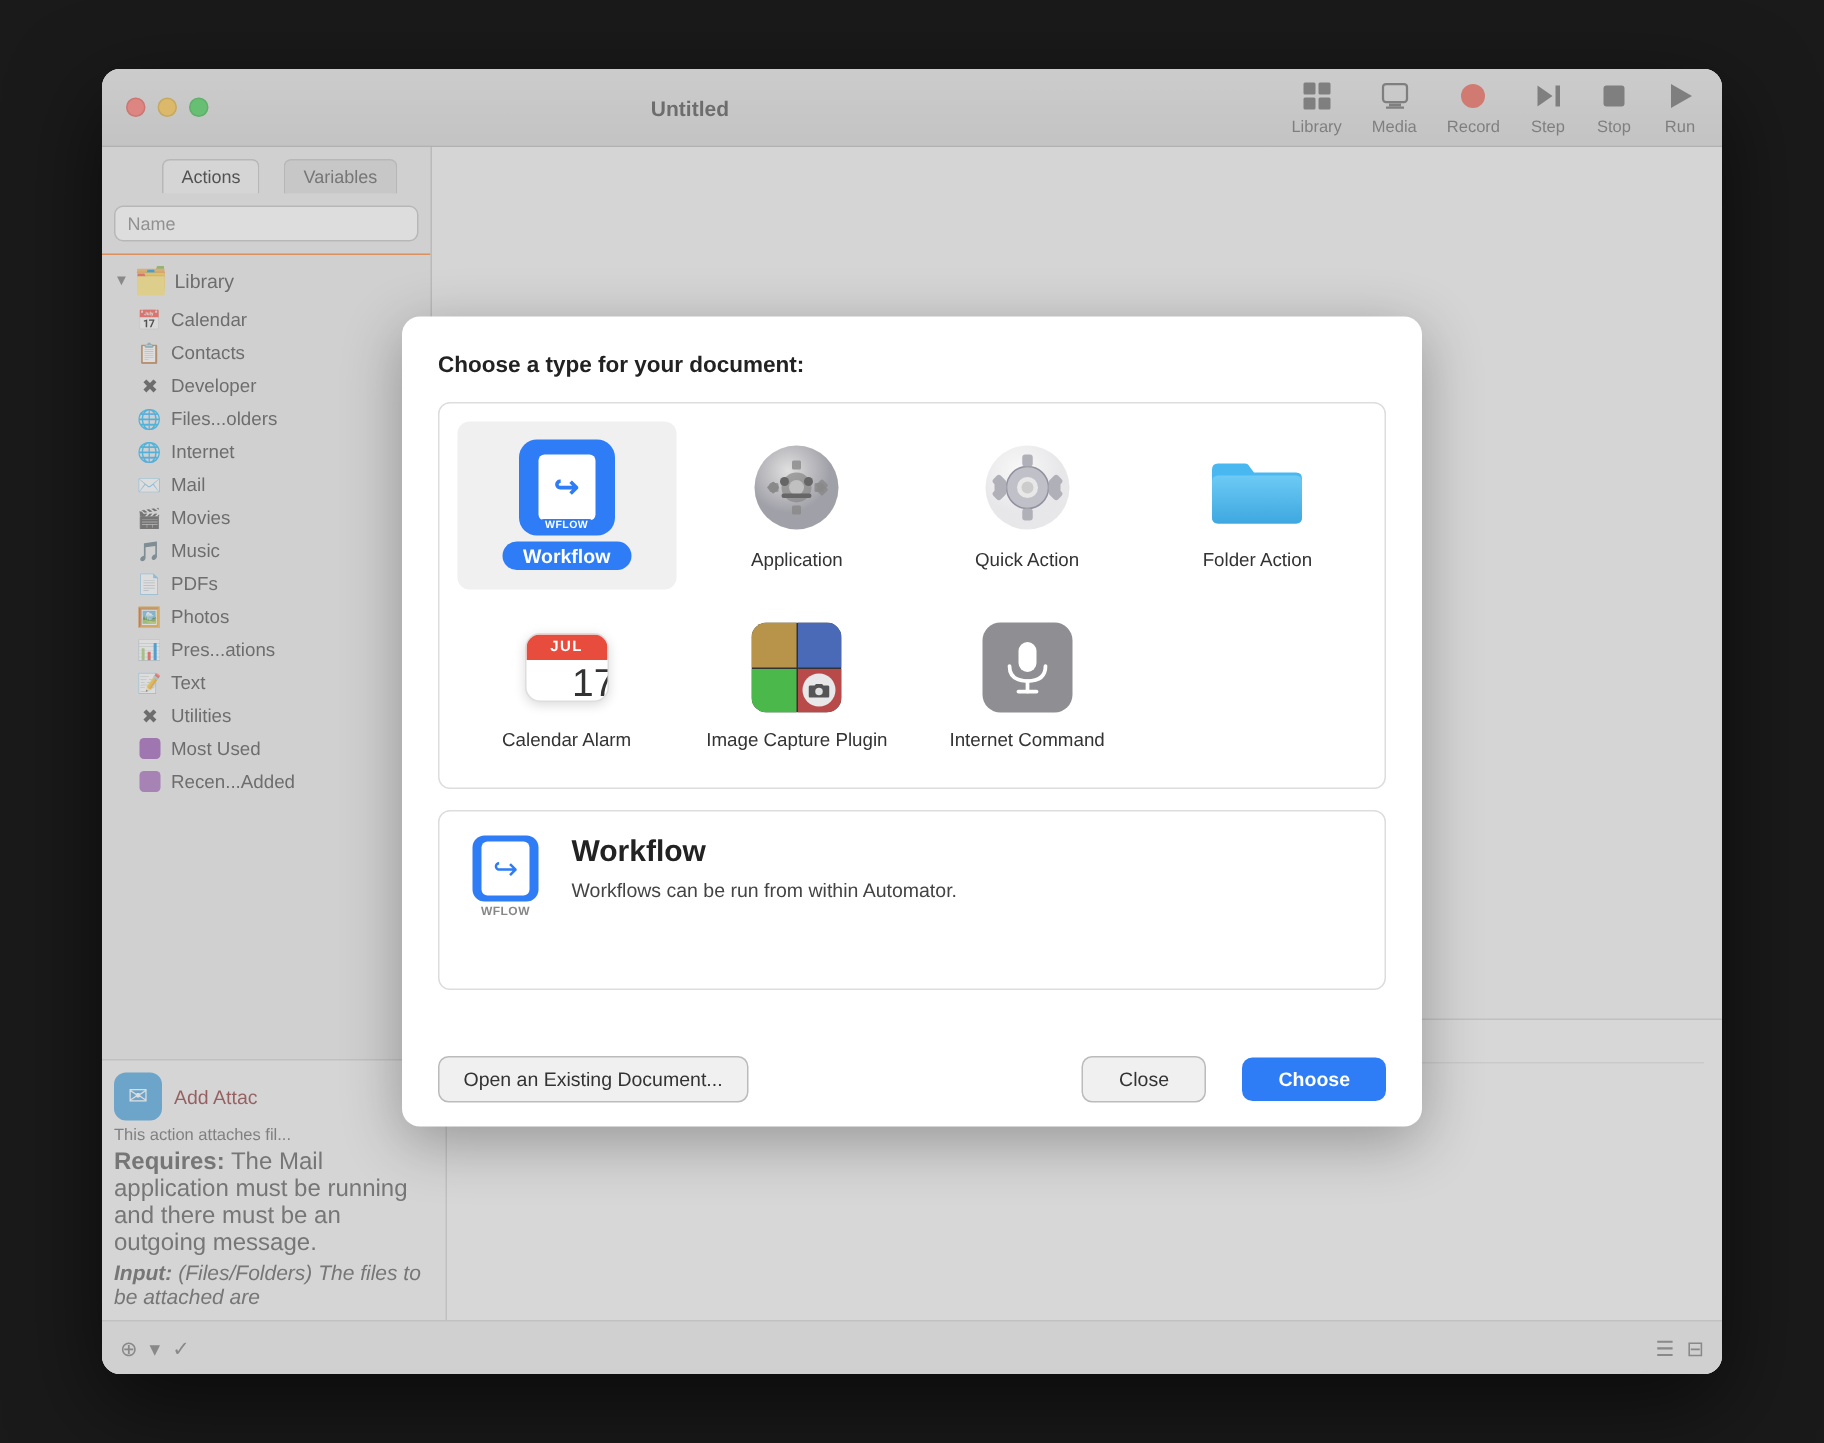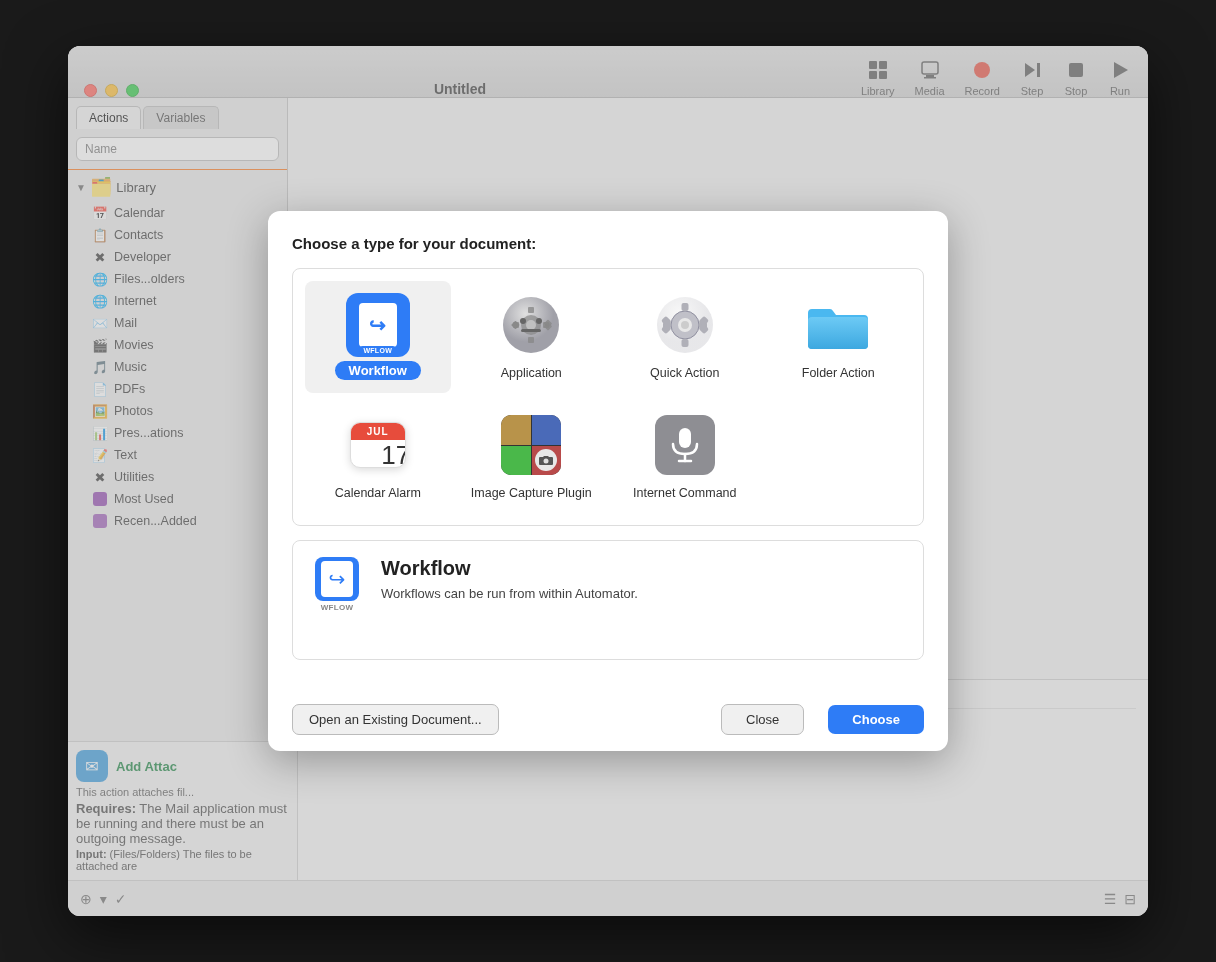--- a/index.html
+++ b/index.html
@@ -22,21 +22,21 @@
       position: relative;
       display: flex;
       flex-direction: column;
     }
 
     
     .title-bar {
       background: linear-gradient(to bottom, #e0e0e0, #d0d0d0);
       height: 52px;
       display: flex;
-      align-items: flex-end;
+      align-items: center;
       padding: 0 16px;
       border-bottom: 1px solid #b0b0b0;
       flex-shrink: 0;
       gap: 36px;
     }
     .traffic-lights {
       display: flex;
       gap: 8px;
       align-items: center;
     }
@@ -97,21 +97,22 @@
       background: #e8e8e8;
       border-right: 1px solid #c0c0c0;
       display: flex;
       flex-direction: column;
       overflow-y: auto;
       flex-shrink: 0;
     }
     .sidebar-tabs {
       display: flex;
       padding: 8px 8px 0;
-      gap: 2px;
+      gap: 16px;
+      margin-left: 32px;
     }
     .sidebar-tab {
       padding: 4px 12px;
       font-size: 12px;
       border-radius: 5px 5px 0 0;
       cursor: pointer;
       background: #d8d8d8;
       color: #444;
       border: 1px solid #bbb;
       border-bottom: none;
@@ -595,28 +596,28 @@
       </div>
       <div class="right-bottom">
         <div class="right-bottom-header">Duration</div>
       </div>
     </div>
   </div>
 
   <div style="position:absolute; bottom:36px; left:0; width:230px; background:#f0f0f0; padding:8px; border-top:1px solid #ccc; border-right:1px solid #ccc;">
     <div style="display:flex; align-items:center; gap:8px; margin-bottom:4px;">
       <div style="width:32px;height:32px;background:#3498db;border-radius:8px;display:flex;align-items:center;justify-content:center;color:white;font-size:16px;">✉</div>
-      <div style="font-size:13px;font-weight:700;color:#15803d;">Add Attac</div>
+      <div style="font-size:13px;font-weight:400;color:#7f1d1d;">Add Attac</div>
     </div>
     <div style="font-size:11px;color:#555;margin-bottom:3px;">This action attaches fil...</div>
-    <div style="font-size:13px;color:#444;">
+    <div style="font-size:16px;color:#444;">
       <strong>Requires:</strong>
       <span>The Mail application must be running and there must be an outgoing message.</span>
     </div>
-    <div style="font-size:11px;color:#444;margin-top:2px;">
+    <div style="font-size:14px;color:#444;margin-top:2px;font-style:italic;">
       <strong>Input:</strong>
       <span>(Files/Folders) The files to be attached are</span>
     </div>
   </div>
 
   <div class="bottom-bar">
     <span class="bottom-bar-icon">⊕</span>
     <span class="bottom-bar-icon">▾</span>
     <span class="bottom-bar-icon">✓</span>
     <span style="flex:1"></span>

